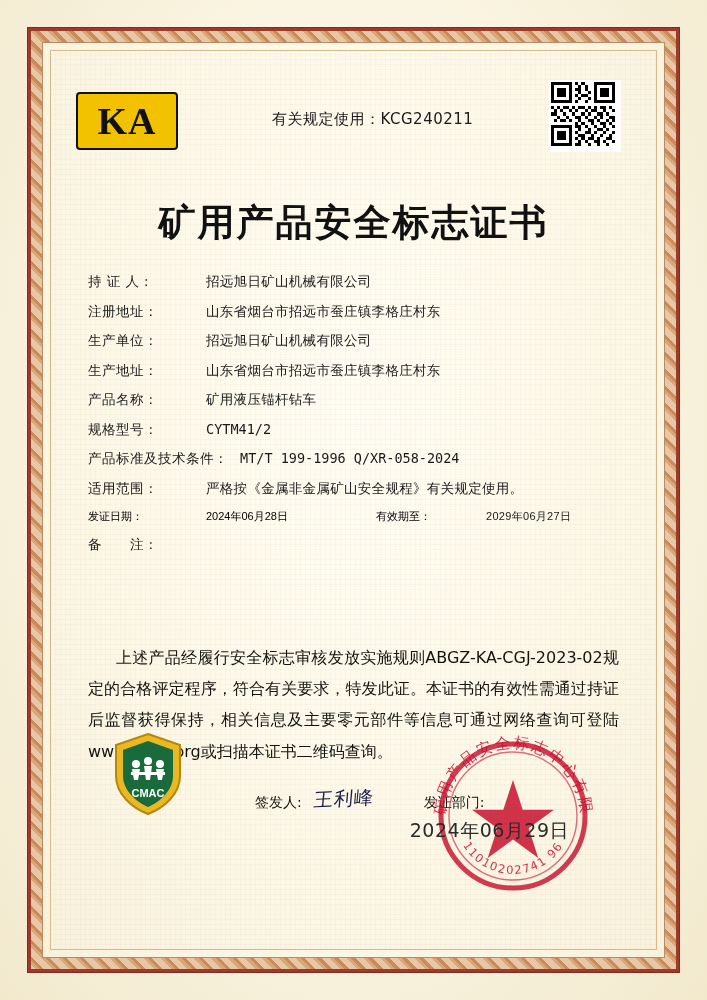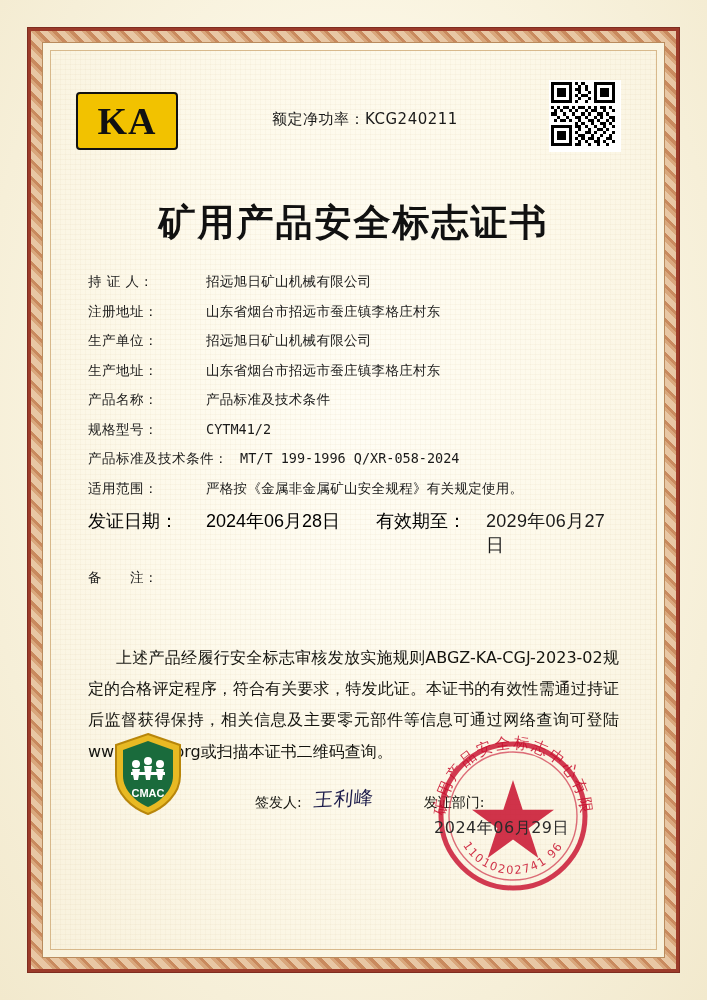--- a/index.html
+++ b/index.html
@@ -104,21 +104,21 @@
   .lbl.wide{width:152px;flex:0 0 152px;}
   .val{
     flex:1;
     color:#1a1a1a;
     letter-spacing:.3px;
   }
   .val.mono{font-family:"DejaVu Sans Mono",monospace;letter-spacing:0;}
   .row-date{
     display:flex;align-items:flex-start;
     margin-bottom:11.5px;
-    font-size:18px;
+    font-size:11px;
   }
   .date-l{width:118px;flex:0 0 118px;}
   .date-v{width:170px;flex:0 0 170px;}
   .date-l2{width:110px;flex:0 0 110px;}
   .remark{
     display:flex;align-items:flex-start;
     margin-top:4px;
     font-size:13.5px;
     flex-direction:column;
   }
@@ -155,42 +155,42 @@
     letter-spacing:1px;
     padding:0 6px;
   }
   .dept{margin-left:38px;}
   .seal{
     position:absolute;right:48px;top:672px;
     width:172px;height:172px;
   }
   .seal-date{
     position:absolute;right:78px;top:760px;
-    font-size:16px;color:#2a2a2a;
+    font-size:19px;color:#2a2a2a;
     font-family:"DejaVu Sans",sans-serif;
     letter-spacing:.5px;
   }
 </style>
 </head>
 <body>
 
 <div class="page">
   <div class="frame-outer"></div>
   <div class="frame-inner-white"></div>
   <div class="frame-inner-line"></div>
   <div class="guilloche"></div>
 
   <div class="content">
 
     <div class="ka-logo">
       <span>KA</span>
     </div>
 
     <div class="cert-no">
-      <span>额定净功率：</span><span>KCG240211</span>
+      <span>有关规定使用：</span><span>KCG240211</span>
     </div>
 
     <div class="qr">
       <svg width="64" height="64" viewBox="0 0 21 21" shape-rendering="crispEdges">
         <rect width="21" height="21" fill="#fff"></rect>
         <g fill="#000">
           <rect x="0" y="0" width="7" height="1"></rect>
             <rect x="0" y="6" width="7" height="1"></rect>
           <rect x="0" y="0" width="1" height="7"></rect>
             <rect x="6" y="0" width="1" height="7"></rect>
@@ -318,21 +318,21 @@
         <div class="val">招远旭日矿山机械有限公司</div>
       </div>
 
       <div class="row">
         <div class="lbl">生产地址：</div>
         <div class="val">山东省烟台市招远市蚕庄镇李格庄村东</div>
       </div>
 
       <div class="row">
         <div class="lbl">产品名称：</div>
-        <div class="val">产品标准及技术条件</div>
+        <div class="val">矿用液压锚杆钻车</div>
       </div>
 
       <div class="row">
         <div class="lbl">规格型号：</div>
         <div class="val mono">CYTM41/2</div>
       </div>
 
       <div class="row">
         <div class="lbl wide">产品标准及技术条件：</div>
         <div class="val mono">MT/T 199-1996 Q/XR-058-2024</div>

